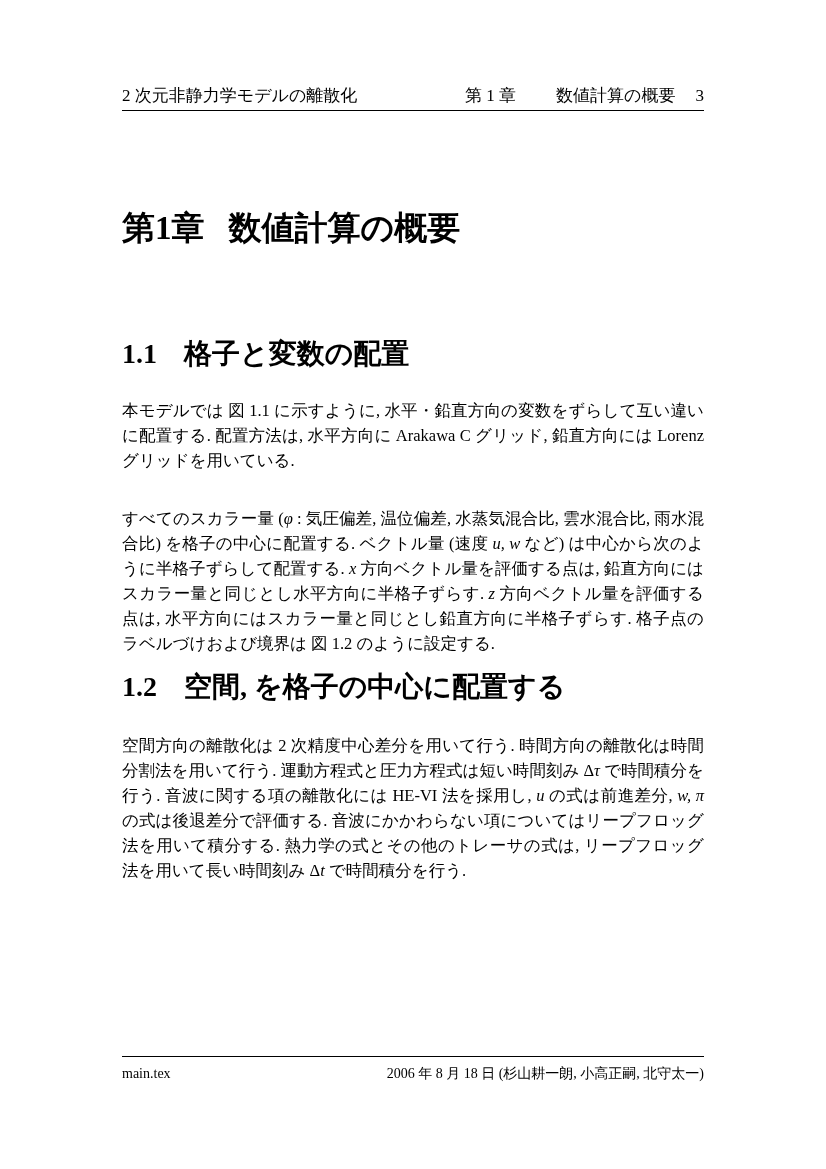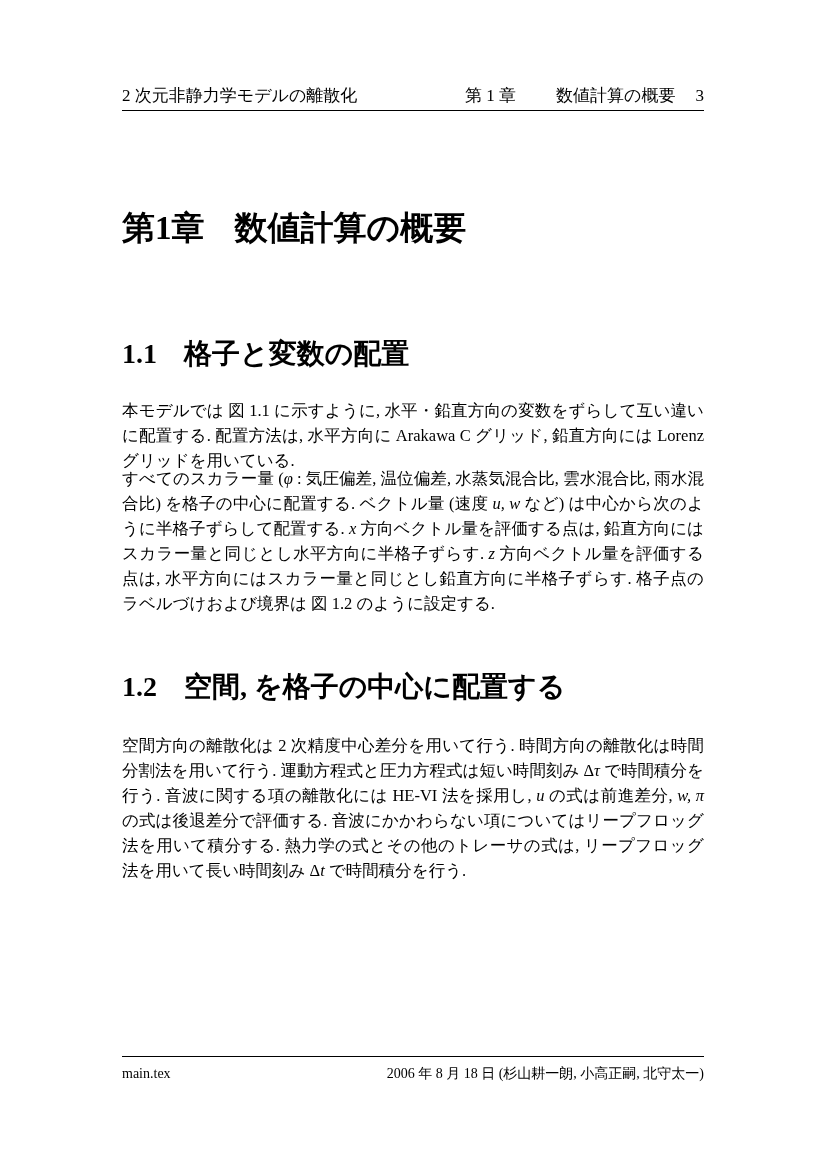--- a/index.html
+++ b/index.html
@@ -51,41 +51,41 @@
   }
 
   
   .chapter-heading {
     top: 207px;
     font-size: 33px;
     font-weight: bold;
     line-height: 42px;
     white-space: nowrap;
   }
-  .chapter-heading .num { margin-right: 30px; font-family: Liberation Serif, serif; }
+  .chapter-heading .num { margin-right: 24px; font-family: Liberation Serif, serif; }
 
   
   .section-heading {
     font-size: 28px;
     font-weight: bold;
     line-height: 30px;
     white-space: nowrap;
   }
   .section-1 { top: 339px; }
   .section-2 { top: 672px; }
   .section-heading .num { margin-right: 27px; }
 
   
   .para {
     font-size: 16.5px;
     line-height: 25px;
     text-align: justify;
   }
   .para-1 { top: 398px; }
-  .para-2 { top: 466px; }
+  .para-2 { top: 506px; }
   .para-3 { top: 733px; }
 
   .mi {
     font-style: italic;
     font-family: "Liberation Serif", "DejaVu Serif", serif;
   }
 </style>
 </head>
 <body>
 

